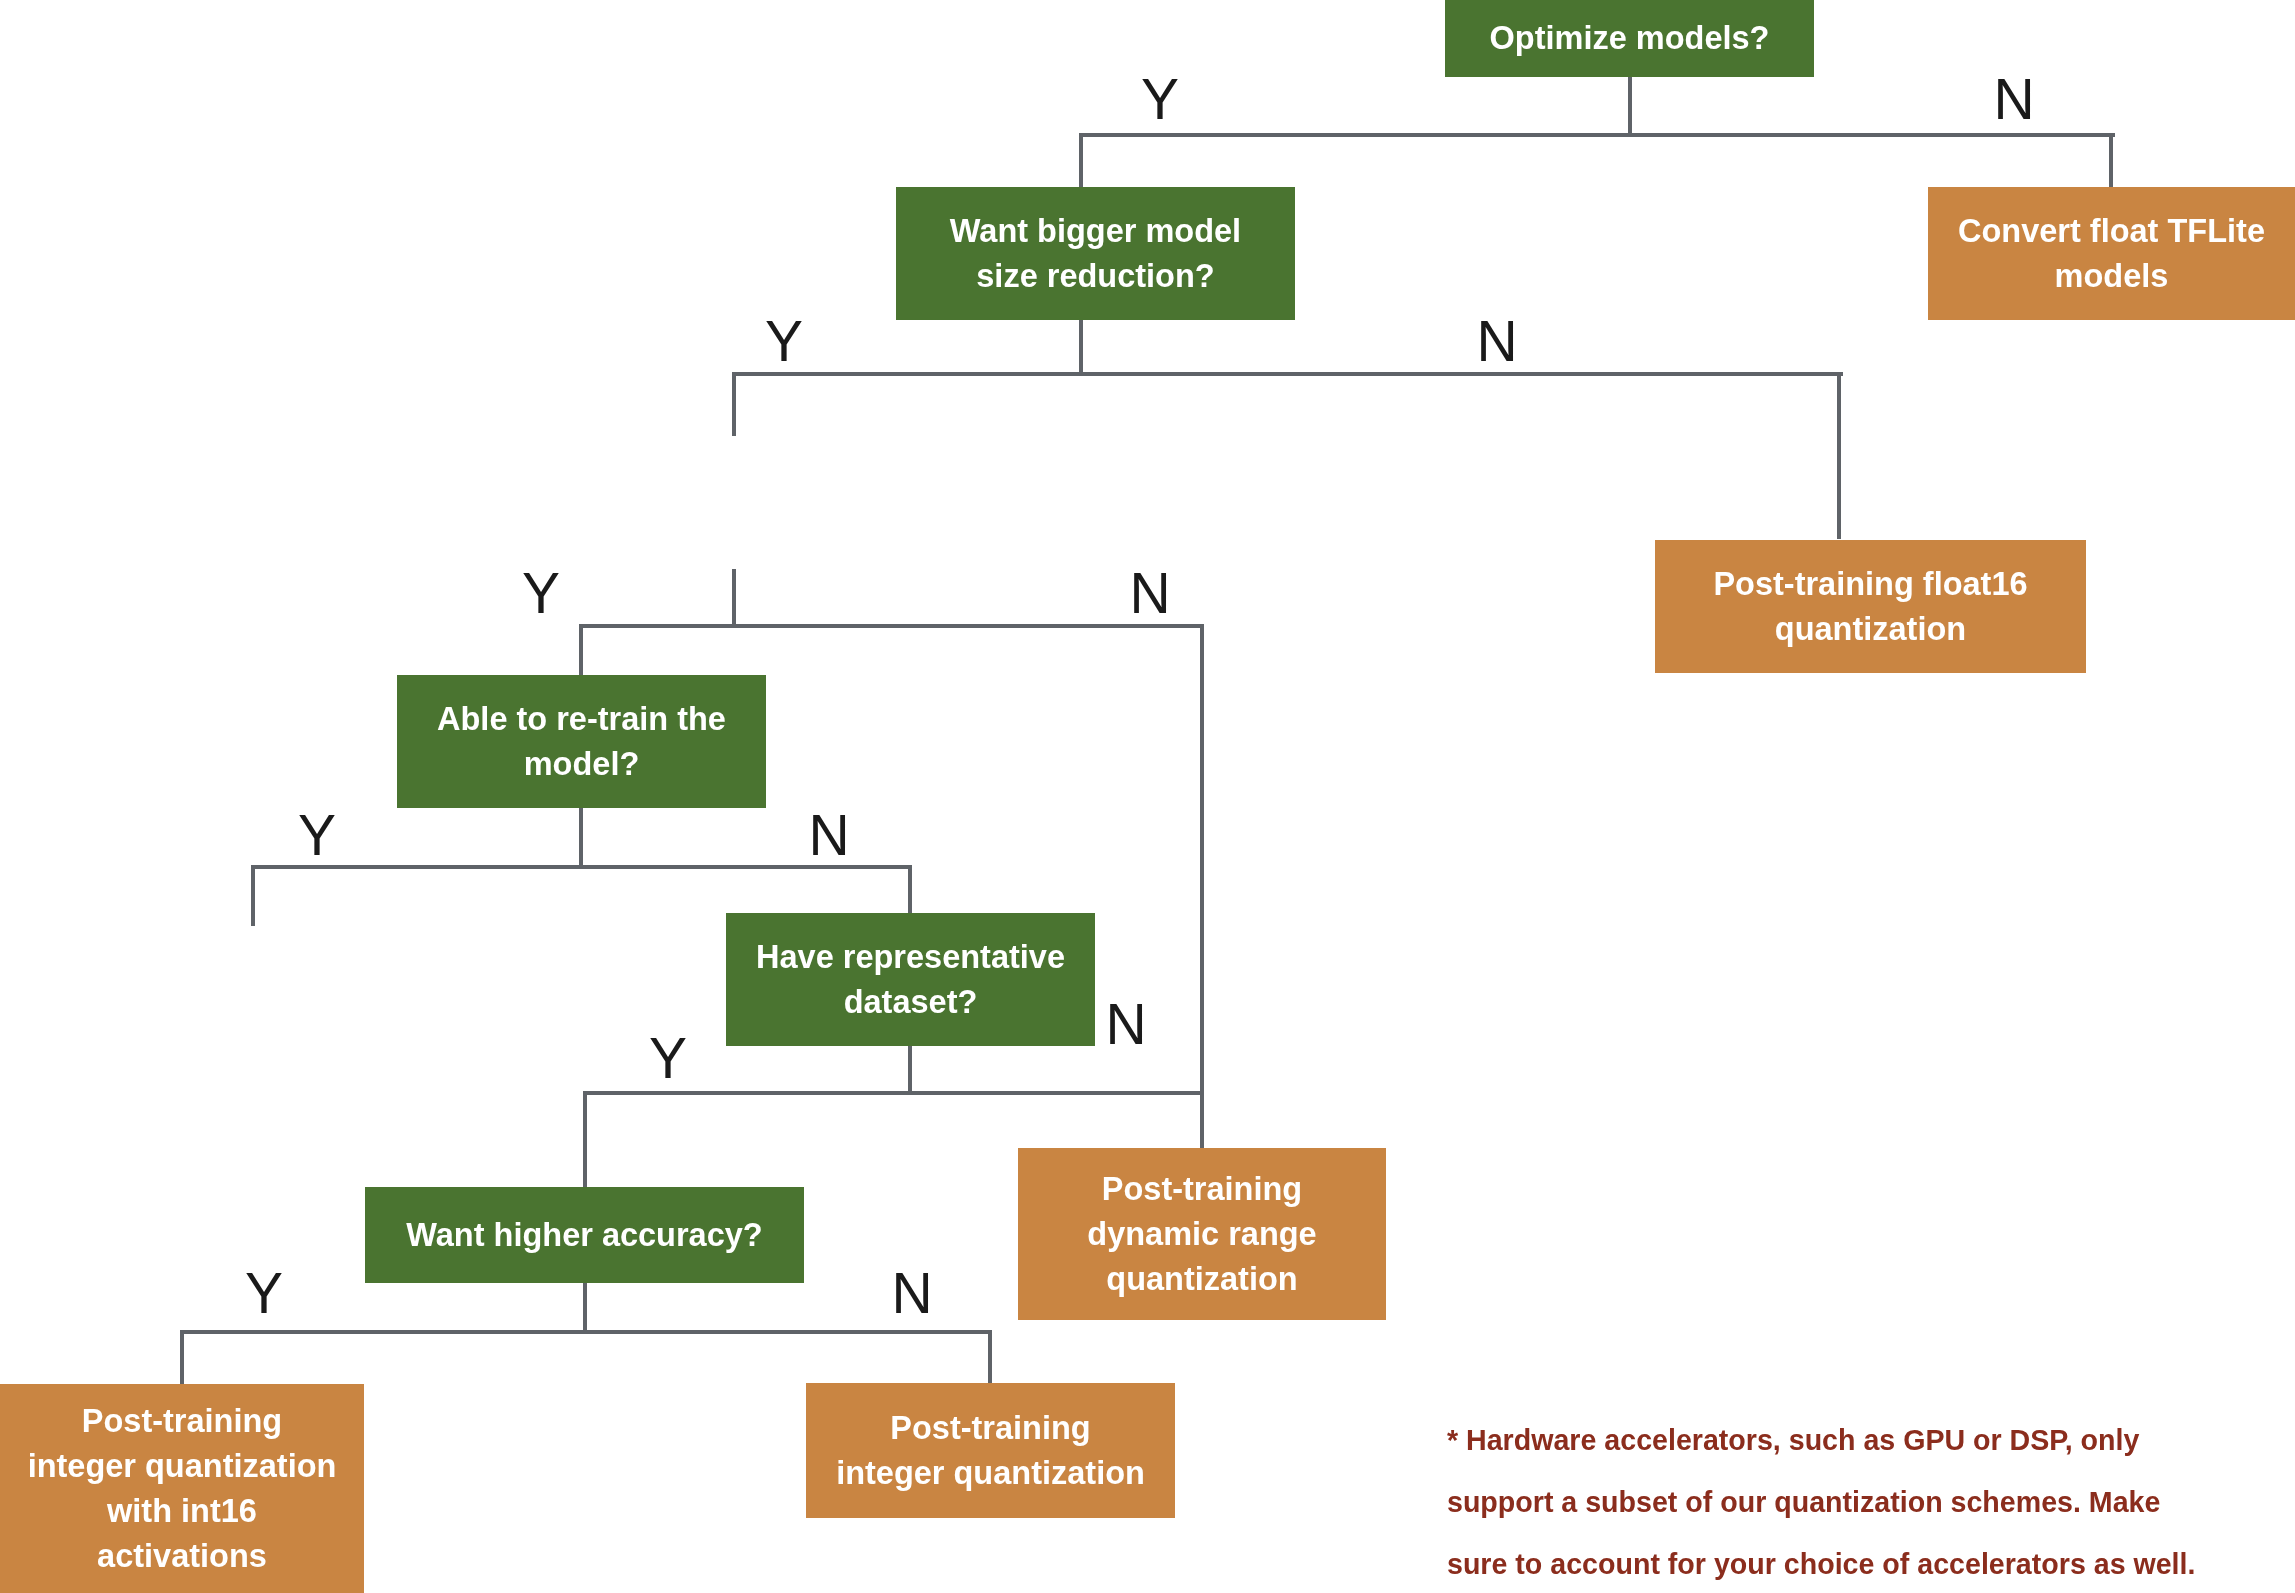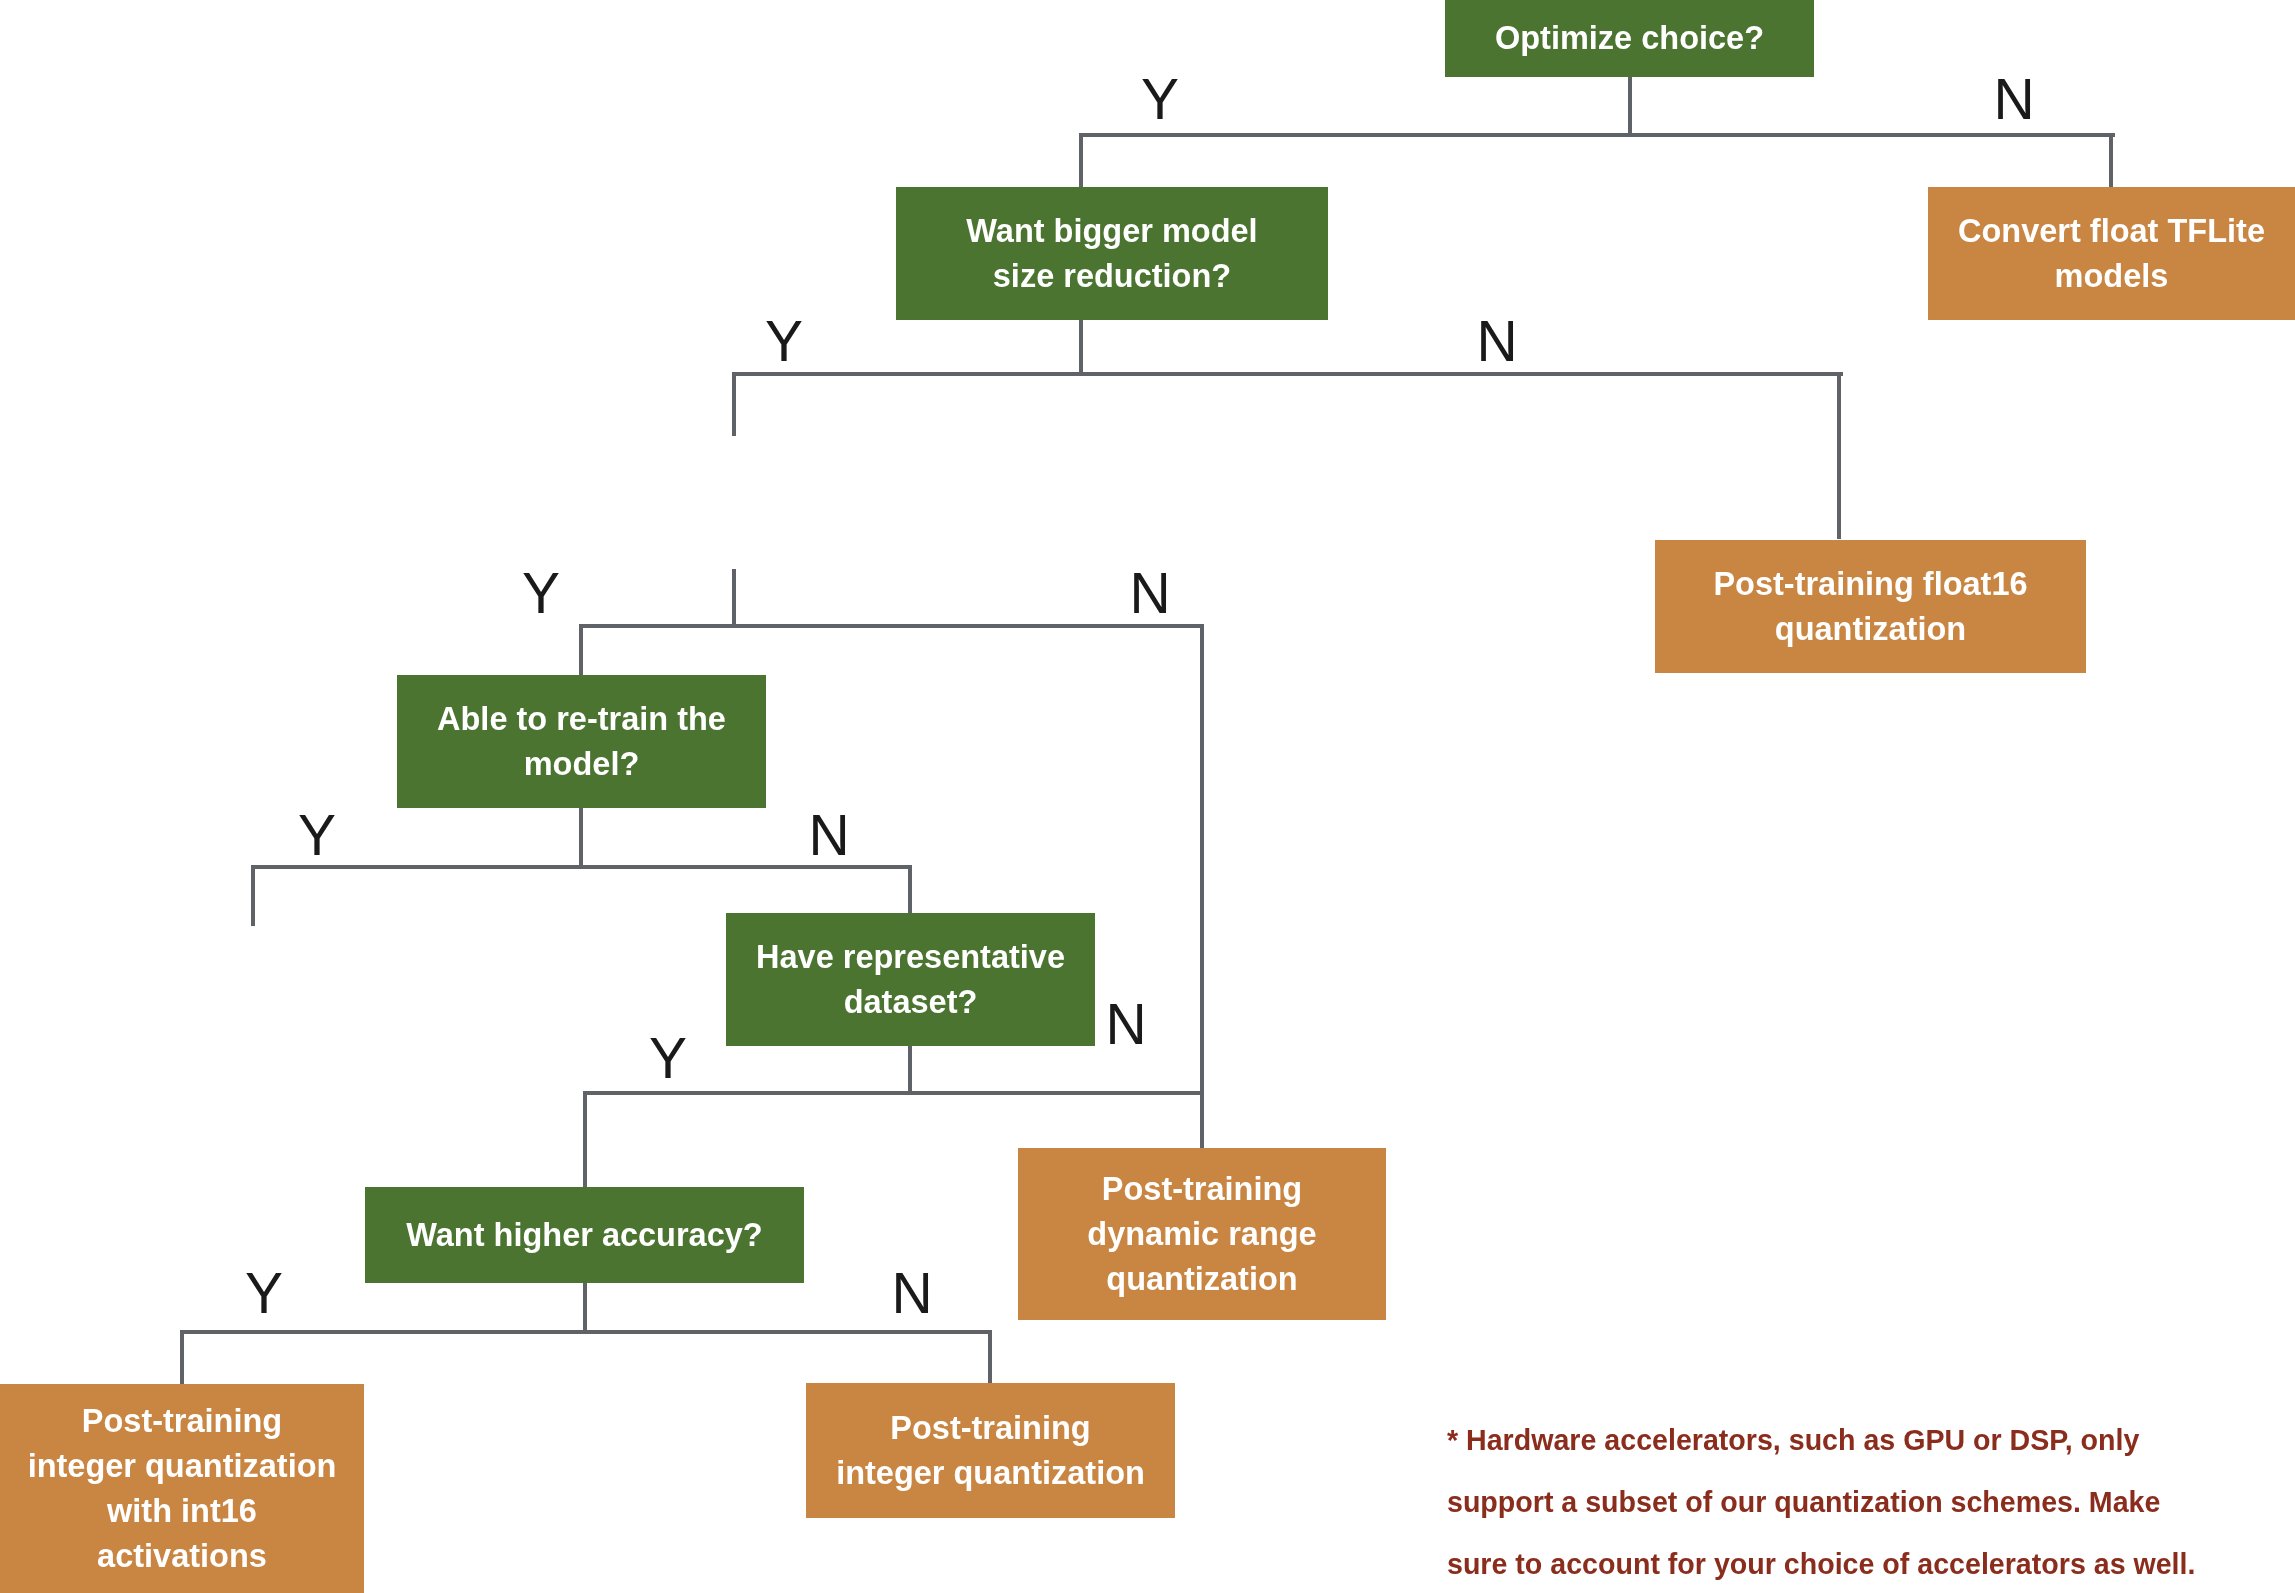--- a/index.html
+++ b/index.html
@@ -69,22 +69,22 @@
 
   <div class="line" style="left:908px;top:1046px;width:3.9px;height:47px"></div>
   <div class="line" style="left:583px;top:1091px;width:621px;height:3.9px"></div>
   <div class="line" style="left:583px;top:1091px;width:3.9px;height:96px"></div>
 
   <div class="line" style="left:583px;top:1283px;width:3.9px;height:49px"></div>
   <div class="line" style="left:180px;top:1330px;width:812px;height:3.9px"></div>
   <div class="line" style="left:180px;top:1330px;width:3.9px;height:54px"></div>
   <div class="line" style="left:988px;top:1330px;width:3.9px;height:53px"></div>
 
-  <div class="node decision" style="left:1445px;top:0;width:369px;height:77px"><span>Optimize choice?</span></div>
-  <div class="node decision" style="left:896px;top:187px;width:432px;height:133px"><span>Want bigger model
+  <div class="node decision" style="left:1445px;top:0;width:369px;height:77px"><span>Optimize models?</span></div>
+  <div class="node decision" style="left:896px;top:187px;width:399px;height:133px"><span>Want bigger model
 size reduction?</span></div>
   <div class="node action" style="left:1928px;top:187px;width:367px;height:133px"><span>Convert float TFLite
 models</span></div>
   <div class="node action" style="left:1655px;top:540px;width:431px;height:133px"><span>Post-training float16
 quantization</span></div>
   <div class="node decision" style="left:397px;top:675px;width:369px;height:133px"><span>Able to re-train the
 model?</span></div>
   <div class="node decision" style="left:726px;top:913px;width:369px;height:133px"><span>Have representative
 dataset?</span></div>
   <div class="node action" style="left:1018px;top:1148px;width:368px;height:172px"><span>Post-training

